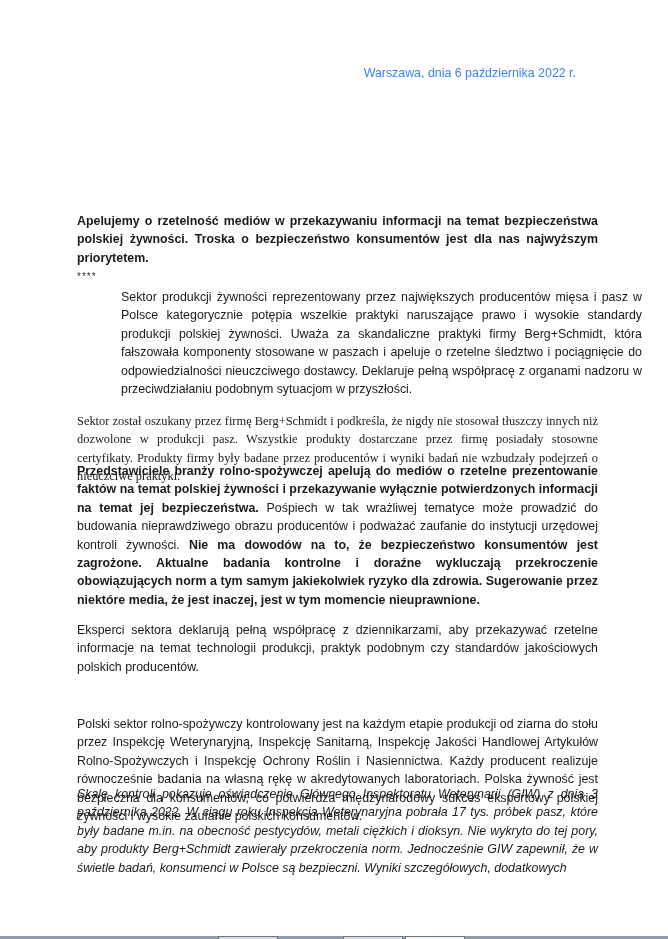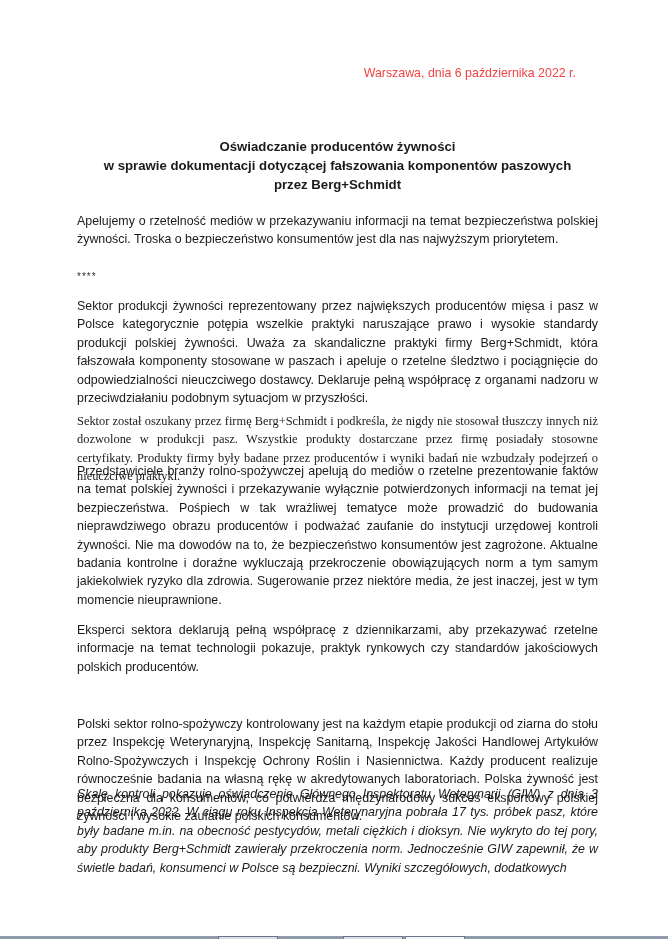--- a/index.html
+++ b/index.html
@@ -1,68 +1,63 @@
 <!DOCTYPE html>
 <html><head>
 <meta charset="utf-8">
 <style>
   html, body { margin: 0; padding: 0; background: #ffffff; }
   body { width: 668px; height: 939px; position: relative; overflow: hidden;
          font-family: "Liberation Sans", "DejaVu Sans", sans-serif; color: #1a1a1a; }
   .page { position: absolute; left: 0; top: 0; width: 668px; height: 936px; background: #fff; }
-  .date { position: absolute; top: 66px; right: 92px; font-size: 12.4px; color: #ef4444; }
+  .date { position: absolute; top: 66px; right: 92px; font-size: 12.4px; color: #3b82f6; }
   .title { position: absolute; top: 137px; left: 60px; width: 555px; text-align: center;
            font-weight: bold; font-size: 13.2px; line-height: 19px; }
   .body { position: absolute; left: 77px; width: 521px; font-size: 12.4px; line-height: 18.4px; }
   .p { margin: 0; text-align: justify; }
-  .b { font-weight: normal; }
+  .b { font-weight: bold; }
   #intro { top: 212px; }
   #stars { top: 268px; font-size: 10px; color: #333; letter-spacing: 1px; }
-  #p1 { top: 297px; }
+  #p1 { top: 288px; margin-left: 44px; }
   #p2 { top: 412px; font-family: Liberation Serif, serif; }
   #p3 { top: 462px; }
   #p4 { top: 621px; }
   #p5 { top: 715px; }
   #p6 { top: 785px; font-style: italic; }
   .taskbar { position: absolute; left: 0; bottom: 0; width: 668px; height: 3px; background: #8f9aab; }
   .tb-tab { position: absolute; bottom: 0; height: 3px; border: 1px solid #6c7585; border-bottom: none;
             background: #d8dde5; box-sizing: border-box; }
 </style>
 </head>
 <body>
 
 <div class="page">
   <div class="date">Warszawa, dnia 6 października 2022 r.</div>
 
-  <div class="title">
-    <div>Oświadczanie producentów żywności</div>
-    <div>w sprawie dokumentacji dotyczącej fałszowania komponentów paszowych</div>
-    <div>przez Berg+Schmidt</div>
-  </div>
 
   <div class="body" id="intro">
     <p class="p b">Apelujemy o rzetelność mediów w przekazywaniu informacji na temat bezpieczeństwa polskiej żywności. Troska o bezpieczeństwo konsumentów jest dla nas najwyższym priorytetem.</p>
   </div>
 
   <div class="body" id="stars">****</div>
 
   <div class="body" id="p1">
     <p class="p">Sektor produkcji żywności reprezentowany przez największych producentów mięsa i pasz w Polsce kategorycznie potępia wszelkie praktyki naruszające prawo i wysokie standardy produkcji polskiej żywności. Uważa za skandaliczne praktyki firmy Berg+Schmidt, która fałszowała komponenty stosowane w paszach i apeluje o rzetelne śledztwo i pociągnięcie do odpowiedzialności nieuczciwego dostawcy. Deklaruje pełną współpracę z organami nadzoru w przeciwdziałaniu podobnym sytuacjom w przyszłości.</p>
   </div>
 
   <div class="body" id="p2">
     <p class="p">Sektor został oszukany przez firmę Berg+Schmidt i podkreśla, że nigdy nie stosował tłuszczy innych niż dozwolone w produkcji pasz. Wszystkie produkty dostarczane przez firmę posiadały stosowne certyfikaty. Produkty firmy były badane przez producentów i wyniki badań nie wzbudzały podejrzeń o nieuczciwe praktyki.</p>
   </div>
 
   <div class="body" id="p3">
     <p class="p"><span class="b">Przedstawiciele branży rolno-spożywczej apelują do mediów o rzetelne prezentowanie faktów na temat polskiej żywności i przekazywanie wyłącznie potwierdzonych informacji na temat jej bezpieczeństwa.</span><span> Pośpiech w tak wrażliwej tematyce może prowadzić do budowania nieprawdziwego obrazu producentów i podważać zaufanie do instytucji urzędowej kontroli żywności. </span><span class="b">Nie ma dowodów na to, że bezpieczeństwo konsumentów jest zagrożone. Aktualne badania kontrolne i doraźne wykluczają przekroczenie obowiązujących norm a tym samym jakiekolwiek ryzyko dla zdrowia. Sugerowanie przez niektóre media, że jest inaczej, jest w tym momencie nieuprawnione.</span></p>
   </div>
 
   <div class="body" id="p4">
-    <p class="p">Eksperci sektora deklarują pełną współpracę z dziennikarzami, aby przekazywać rzetelne informacje na temat technologii pokazuje, praktyk rynkowych czy standardów jakościowych polskich producentów.</p>
+    <p class="p">Eksperci sektora deklarują pełną współpracę z dziennikarzami, aby przekazywać rzetelne informacje na temat technologii produkcji, praktyk podobnym czy standardów jakościowych polskich producentów.</p>
   </div>
 
   <div class="body" id="p5">
     <p class="p">Polski sektor rolno-spożywczy kontrolowany jest na każdym etapie produkcji od ziarna do stołu przez Inspekcję Weterynaryjną, Inspekcję Sanitarną, Inspekcję Jakości Handlowej Artykułów Rolno-Spożywczych i Inspekcję Ochrony Roślin i Nasiennictwa. Każdy producent realizuje równocześnie badania na własną rękę w akredytowanych laboratoriach. Polska żywność jest bezpieczna dla konsumentów, co potwierdza międzynarodowy sukces eksportowy polskiej żywności i wysokie zaufanie polskich konsumentów.</p>
   </div>
 
   <div class="body" id="p6">
     <p class="p">Skalę kontroli pokazuje oświadczenie Głównego Inspektoratu Weterynarii (GIW) z dnia 3 października 2022. W ciągu roku Inspekcja Weterynaryjna pobrała 17 tys. próbek pasz, które były badane m.in. na obecność pestycydów, metali ciężkich i dioksyn. Nie wykryto do tej pory, aby produkty Berg+Schmidt zawierały przekroczenia norm. Jednocześnie GIW zapewnił, że w świetle badań, konsumenci w Polsce są bezpieczni. Wyniki szczegółowych, dodatkowych</p>
   </div>
 </div>

